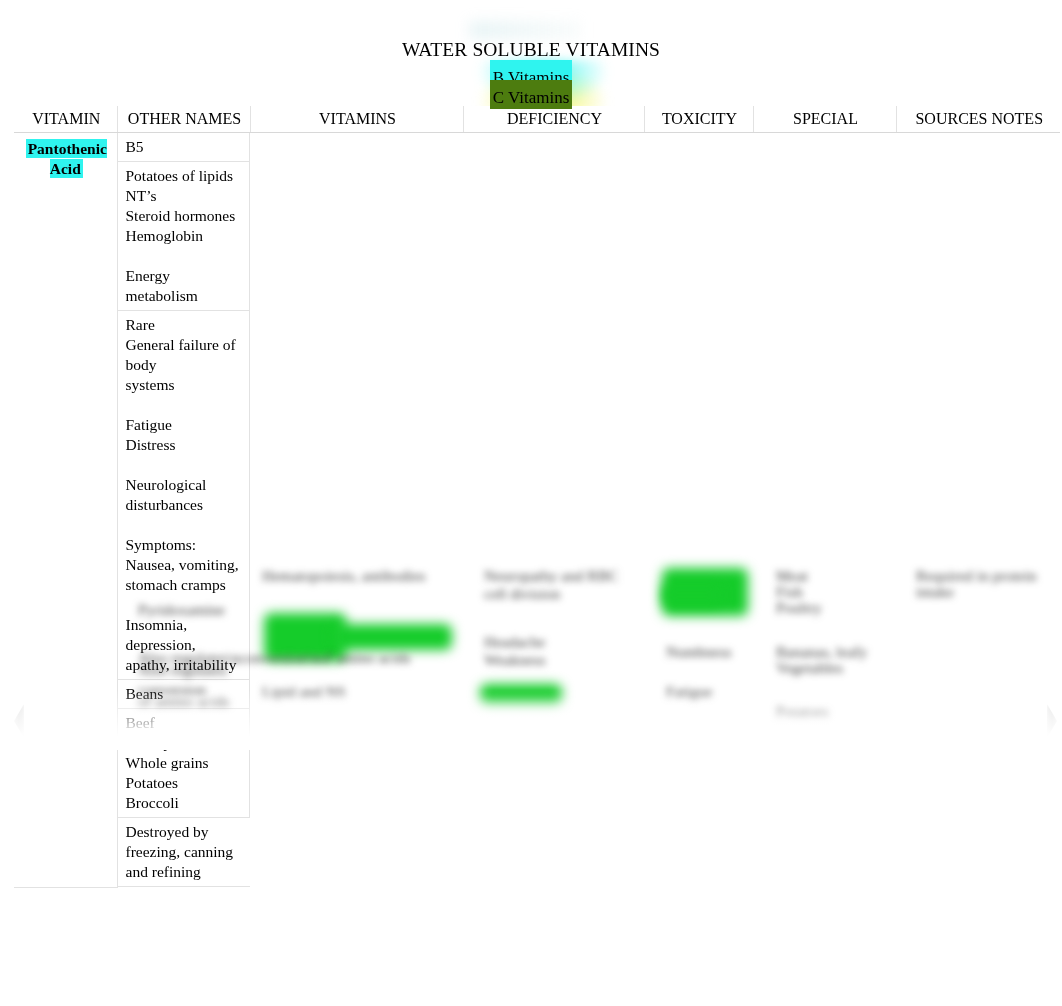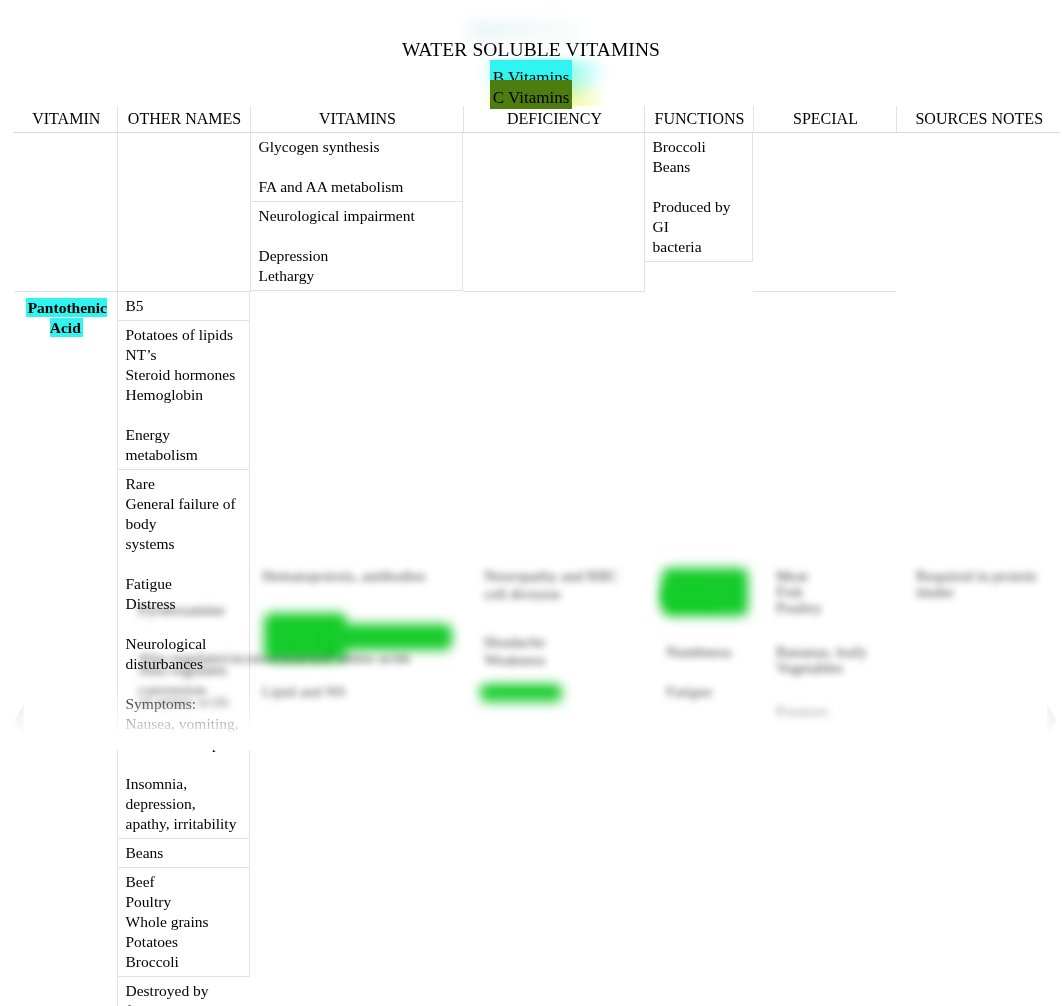--- a/index.html
+++ b/index.html
@@ -213,46 +213,28 @@
         <col class="c-src">
         <col class="c-note">
     </colgroup>
 
     <thead>
       <tr>
         <th>VITAMIN</th>
         <th>OTHER NAMES</th>
         <th>VITAMINS</th>
         <th>DEFICIENCY</th>
-        <th>FUNCTIONS</th>
+        <th>TOXICITY</th>
         <th>SPECIAL</th>
         <th>SOURCES NOTES</th>
       </tr>
     </thead>
 
     <tbody>
 
-      <tr style="height:100px;">
-        <td></td>
-        <td></td>
-        <td class="cell-line">Glycogen synthesis
-
-FA and AA metabolism</td>
-        <td class="cell-line">Neurological impairment
-
-Depression
-Lethargy</td>
-        <td></td>
-        <td class="cell-line">Broccoli
-Beans
-
-Produced by GI
-bacteria</td>
-        <td></td>
-      </tr>
 
       <tr style="height:328px;">
         <td>
           <span class="vit-name"><span class="glowbox"><span class="hl hl-cyan">Pantothenic Acid</span></span></span>
         </td>
         <td class="cell-line">B5</td>
         <td class="cell-line">Potatoes of lipids
 NT’s
 Steroid hormones
 Hemoglobin

